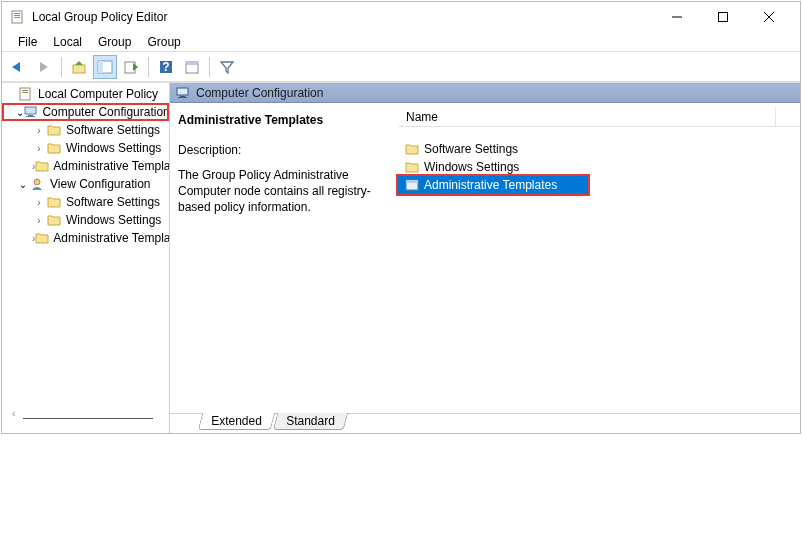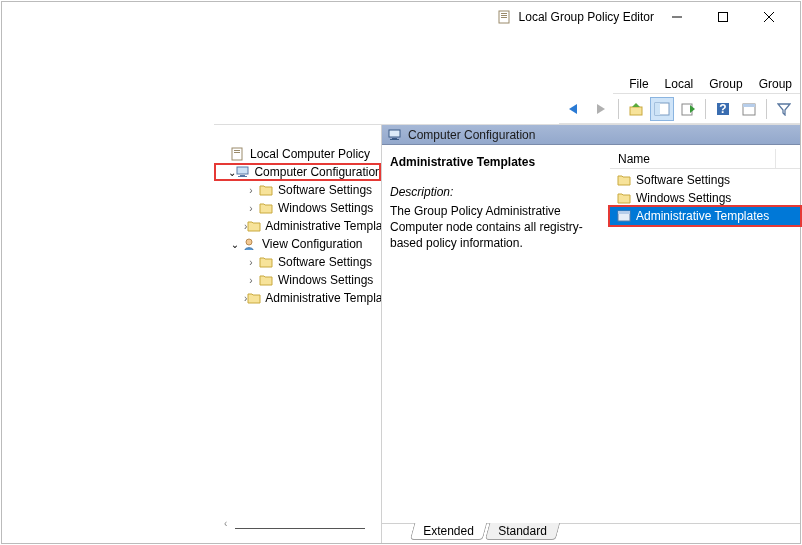--- a/index.html
+++ b/index.html
@@ -1,60 +1,60 @@
 <!DOCTYPE html>
 <html><head>
   <meta charset="utf-8">
   <style>
     * { box-sizing: border-box; margin: 0; padding: 0; font-family: "Segoe UI", Tahoma, sans-serif; font-size: 12px; }
     body { width: 802px; height: 545px; background: #fff; overflow: hidden; }
-    .window { width: 800px; height: 543px; border: 1px solid #bbb; display: flex; flex-direction: column; margin: 1px; background: #fff; align-items: flex-end; }
+    .window { width: 800px; height: 433px; border: 1px solid #bbb; display: flex; flex-direction: column; margin: 1px; background: #fff; }
 
     
     .titlebar { height: 30px; display: flex; align-items: center; padding: 0 8px; }
     .titlebar .title-icon { width: 16px; height: 16px; margin-right: 6px; display: flex; align-items: center; justify-content: center; }
     .titlebar .title { flex: 1; font-size: 12px; }
     .titlebar .ctrl { width: 46px; height: 30px; display: flex; align-items: center; justify-content: center; font-size: 14px; color: #333; }
 
     
-    .menubar { height: 20px; display: flex; align-items: center; padding-left: 8px; border-bottom: 1px solid #e0e0e0; margin-top: 42px; }
+    .menubar { height: 20px; display: flex; align-items: center; padding-left: 8px; border-bottom: 1px solid #e0e0e0; }
     .menubar .menu-item { padding: 2px 8px; font-size: 12px; }
 
     
     .toolbar { height: 30px; display: flex; align-items: center; padding: 0 4px; border-bottom: 1px solid #e0e0e0; gap: 2px; }
     .toolbar .tb-btn { width: 24px; height: 24px; display: flex; align-items: center; justify-content: center; border: 1px solid transparent; }
     .toolbar .sep { width: 1px; height: 20px; background: #ccc; margin: 0 3px; }
 
     
     .main { flex: 1; display: flex; border-top: 1px solid #ddd; min-height: 0; }
 
     
-    .tree-pane { width: 168px; border-right: 1px solid #d0d0d0; overflow: hidden; display: flex; flex-direction: column; padding-top: 20px; }
+    .tree-pane { width: 168px; border-right: 1px solid #d0d0d0; overflow: hidden; display: flex; flex-direction: column; padding-top: 2px; }
     .tree { flex: 1; overflow: hidden; }
     .tree-row { height: 18px; display: flex; align-items: center; white-space: nowrap; padding-left: 2px; }
     .tree-row .twisty { width: 14px; font-size: 10px; color: #666; text-align: center; cursor: pointer; }
     .tree-row .twisty.v { color: #000; }
     .tree-row .ico { width: 16px; height: 16px; margin-right: 2px; display: flex; align-items: center; justify-content: center; }
     .tree-row .lbl { padding: 1px 2px; }
     .tree-row.highlight-box { outline: 2px solid #e53935; outline-offset: -2px; }
     .tree-row.depth1 { padding-left: 14px; }
     .tree-row.depth2 { padding-left: 30px; }
     .tree-bottom { height: 34px; display: flex; align-items: flex-end; padding: 0 10px 14px; }
     .tree-bottom .hline { height: 1px; background: #555; width: 130px; margin-left: 8px; }
 
     
     .details-pane { flex: 1; display: flex; flex-direction: column; min-width: 0; }
     .details-header { background: linear-gradient(#a6b8d6, #93a8cc); height: 20px; display: flex; align-items: center; padding: 0 6px; color: #1a1a1a; border-bottom: 1px solid #7a8bab; }
     .details-header svg { margin-right: 6px; }
     .details-body { flex: 1; display: flex; background: #fff; }
     .desc-col { width: 228px; padding: 10px 10px 0 8px; border-right: 1px solid transparent; }
     .desc-col .section-title { font-weight: 600; margin-bottom: 16px; }
-    .desc-col .desc-label { margin-bottom: 4px; font-style: italic; }
+    .desc-col .desc-label { margin-bottom: 10px; }
     .desc-col .desc-text { line-height: 1.35; }
-    .list-col { flex: 1; display: flex; flex-direction: column; }
+    .list-col { flex: 1; display: flex; flex-direction: column; gap: 11px; }
     .list-header { height: 24px; border-bottom: 1px solid #e3e3e3; display: flex; align-items: center; padding: 4px 6px 0; }
     .list-header .col-name { flex: 1; border-right: 1px solid #e6e6e6; height: 100%; display: flex; align-items: center; padding-left: 2px; }
     .list-rows { flex: 1; padding-top: 2px; }
     .list-row { height: 18px; display: flex; align-items: center; padding-left: 6px; gap: 4px; }
     .list-row .ico { width: 16px; height: 16px; display: flex; align-items: center; justify-content: center; }
     .list-row.selected { background: #0078d7; color: #fff; }
 
     
     .tabs-bottom { height: 20px; display: flex; align-items: flex-start; padding-left: 30px; position: relative; border-top: 1px solid #d0d0d0; }
     .tabs-bottom .tab { height: 17px; padding: 0 10px; border: 1px solid #a0a0a0; border-top: none; margin-top: -1px; background: #fff; font-size: 11px; display: flex; align-items: center; border-radius: 0 0 4px 4px; margin-right: 2px; transform: skewX(-15deg); }

